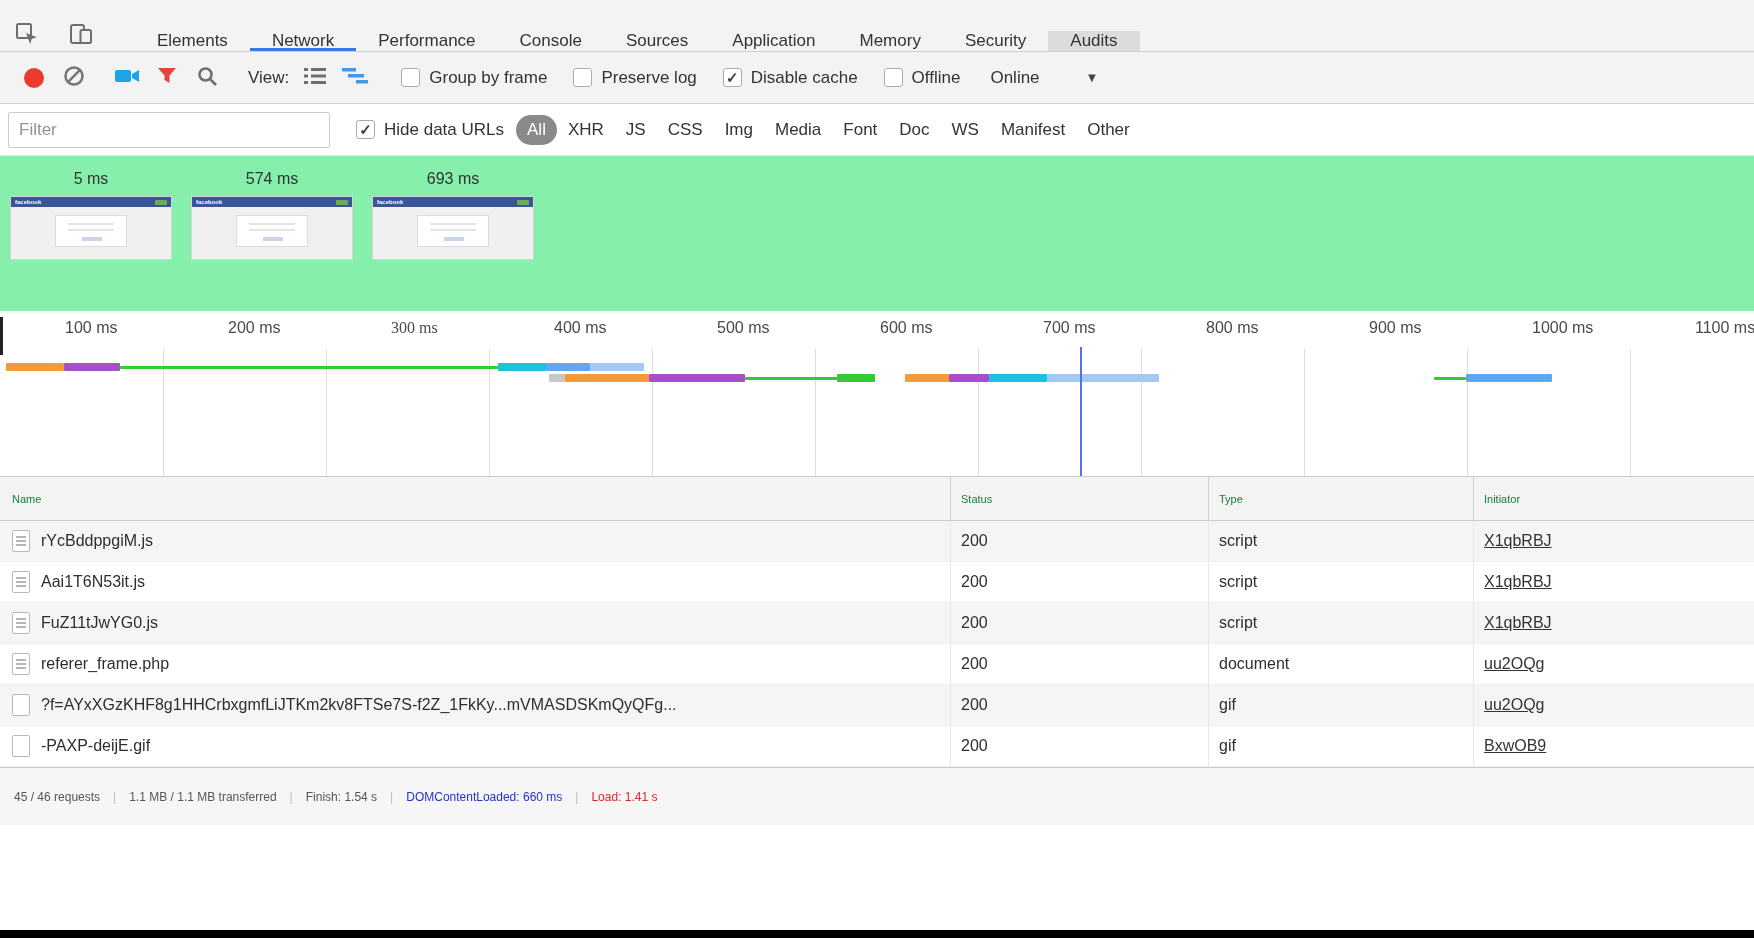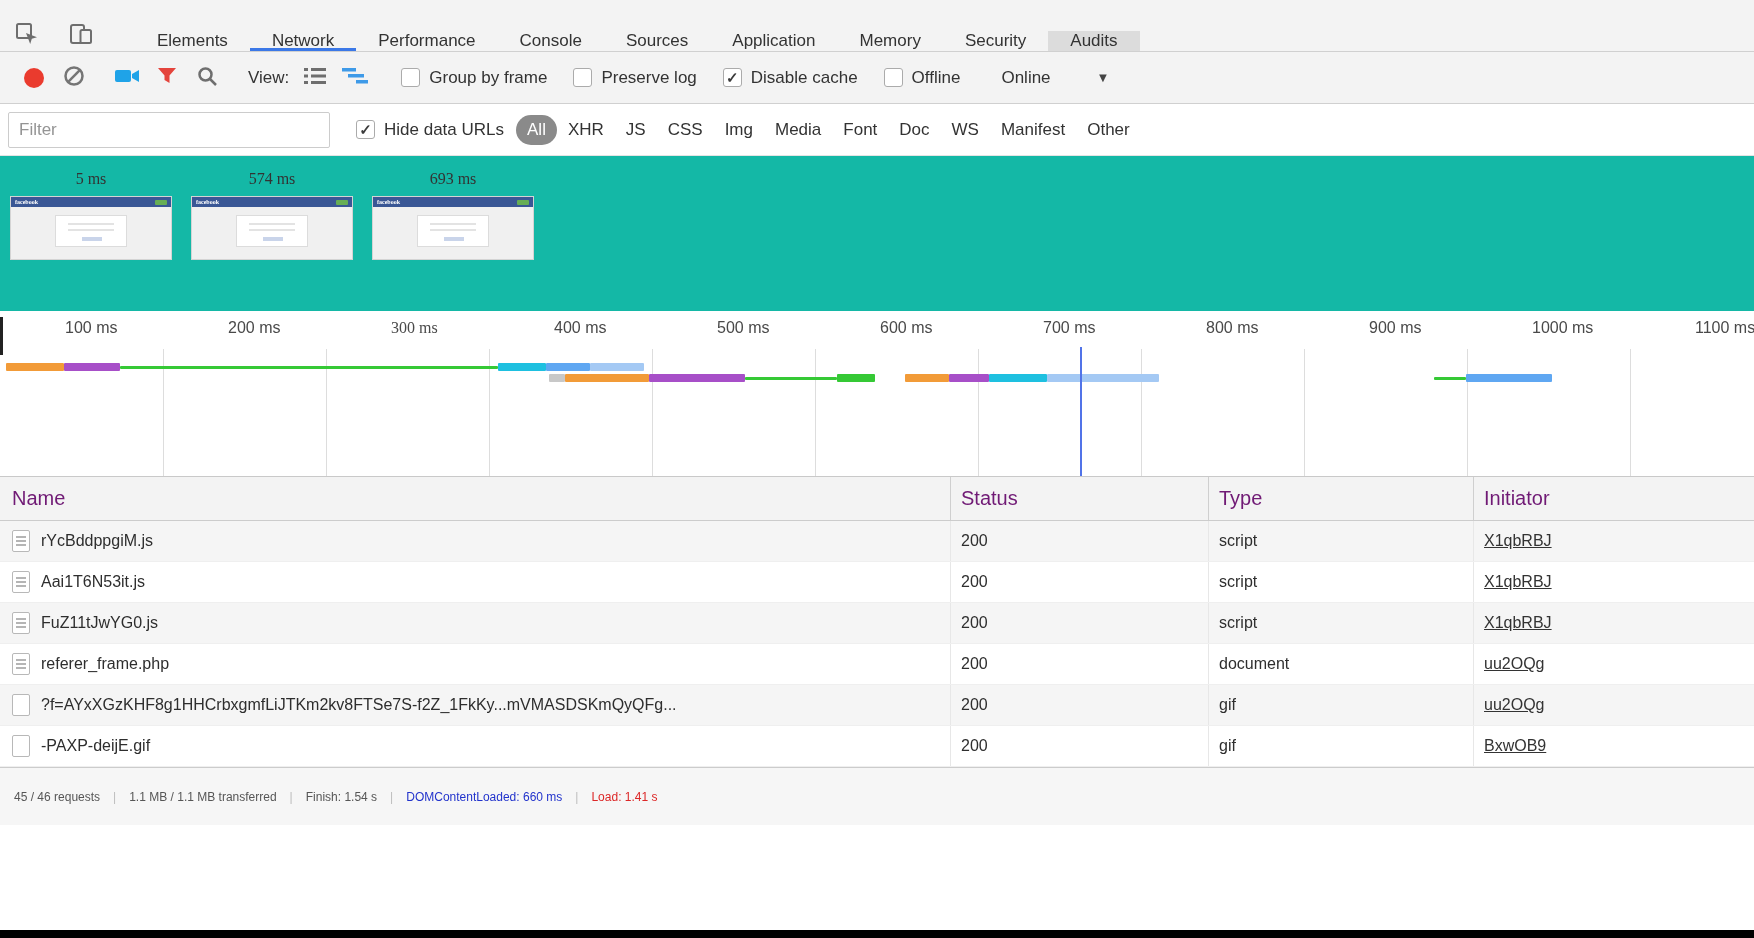--- a/index.html
+++ b/index.html
@@ -17,33 +17,33 @@
   .tab.highlighted { background:#dcdcdc; }
 
   
   .toolbar { height:52px; background:#f3f3f3; border-bottom:1px solid #d0d0d0; display:flex; align-items:center; padding:0 14px; flex-shrink:0; }
   .tb-btn { display:flex; align-items:center; justify-content:center; width:40px; height:36px; }
   .record-dot { width:20px; height:20px; border-radius:50%; background:#ea3b2e; display:block; }
   .view-label { font-size:17px; color:#333; margin:0 6px 0 8px; }
   .cb-group { display:inline-flex; align-items:center; margin-left:26px; font-size:17px; color:#333; cursor:default; white-space:nowrap; }
   .cb { width:19px; height:19px; border:1px solid #ababab; border-radius:3px; background:#fff; display:inline-flex; align-items:center; justify-content:center; margin-right:9px; flex-shrink:0; }
   .cb.checked::after { content:"✓"; font-size:15px; font-weight:bold; color:#3a3a3a; line-height:1; }
-  .throttling { font-size:17px; margin-left:41px; }
+  .throttling { font-size:17px; margin-left:30px; }
   .dd-arrow { font-size:13px; color:#444; margin-left:46px; }
 
   
   .filterbar { height:52px; background:#fff; border-bottom:1px solid #e4e4e4; display:flex; align-items:center; padding:0 8px; flex-shrink:0; }
   .filter-input { width:322px; height:36px; border:1px solid #ccc; border-radius:2px; padding:0 10px; font-size:17px; font-family:"Liberation Sans",sans-serif; color:#333; outline:none; }
   .filter-input::placeholder { color:#949494; }
   .type-pills { display:flex; align-items:center; margin-left:12px; }
   .pill { font-size:17px; color:#333; padding:5px 11px; border-radius:15px; white-space:nowrap; }
   .pill.selected { background:#8a8a8a; color:#fff; }
 
   
-  .filmstrip { height:155px; background:#14b8a6; padding:14px 0 0 10px; display:flex; flex-shrink:0;font-family:Liberation Serif, serif; }
+  .filmstrip { height:155px; background:#86efac; padding:14px 0 0 10px; display:flex; flex-shrink:0; }
   .frame { width:162px; margin-right:19px; }
   .frame-time { text-align:center; font-size:16px; color:#333; margin-bottom:8px; }
   .thumb { width:162px; height:64px; background:#f0f0f0; border:1px solid #d4d4d4; position:relative; overflow:hidden; }
   .thumb-header { height:10px; background:#3a5795; display:flex; align-items:center; justify-content:space-between; padding:0 4px; }
   .thumb-brand { color:#fff; font-size:6px; font-weight:bold; line-height:1; }
   .thumb-green { width:12px; height:5px; background:#67ae55; border-radius:1px; }
   .thumb-card { width:72px; height:32px; background:#fff; border:1px solid #dcdcdc; margin:8px auto 0; position:relative; }
   .thumb-card::before { content:""; position:absolute; left:12px; right:12px; top:7px; height:2px; background:#e3e3e3; box-shadow:0 6px 0 #e3e3e3; }
   .thumb-card::after { content:""; position:absolute; left:26px; bottom:5px; width:20px; height:4px; background:#c9d4ea; }
 
@@ -51,21 +51,21 @@
   .overview { height:166px; background:#fff; border-bottom:1px solid #c9c9c9; position:relative; overflow:hidden; flex-shrink:0; }
   .gridline { position:absolute; top:38px; bottom:0; width:1px; background:#ddd; }
   .tick-label { position:absolute; top:8px; width:92px; text-align:left; font-size:16px; color:#494949; white-space:nowrap; }
   .seg { position:absolute; border-radius:1px; }
   .dcl-line { position:absolute; top:36px; bottom:0; width:2px; }
   .origin-marker { position:absolute; left:0; top:6px; width:3px; height:38px; background:#222; }
 
   
   .trow { display:grid; grid-template-columns:950px 258px 265px 1fr; }
   .thead { height:44px; background:#f3f3f3; border-bottom:1px solid #ccc; flex-shrink:0; }
-  .thead .cell { font-size:20px; color:#701a75; border-left:1px solid #cfcfcf; }
+  .thead .cell { font-size:11px; color:#15803d; border-left:1px solid #cfcfcf; }
   .cell { display:flex; align-items:center; padding:0 10px; overflow:hidden; white-space:nowrap; }
   .cell:first-child { border-left:none; padding-left:12px; }
   .tbody { flex-shrink:0; }
   .rrow { height:41px; font-size:16px; color:#2e2e2e; border-bottom:1px solid #efefef; background:#fff; }
   .rrow.alt { background:#f5f5f5; }
   .rrow .cell { border-left:1px solid #e7e7e7;text-align:right; }
   .rrow .cell:first-child { border-left:none; }
   .file-icon { width:18px; height:22px; background:#fff; border:1px solid #b8b8b8; border-radius:2px; margin-right:11px; position:relative; flex-shrink:0; }
   .file-icon.lines::before { content:""; position:absolute; left:3px; right:3px; top:5px; height:2px; background:#b5b5b5; box-shadow:0 4px 0 #b5b5b5, 0 8px 0 #b5b5b5; }
   .initiator-link { text-decoration:underline; color:#333; }

